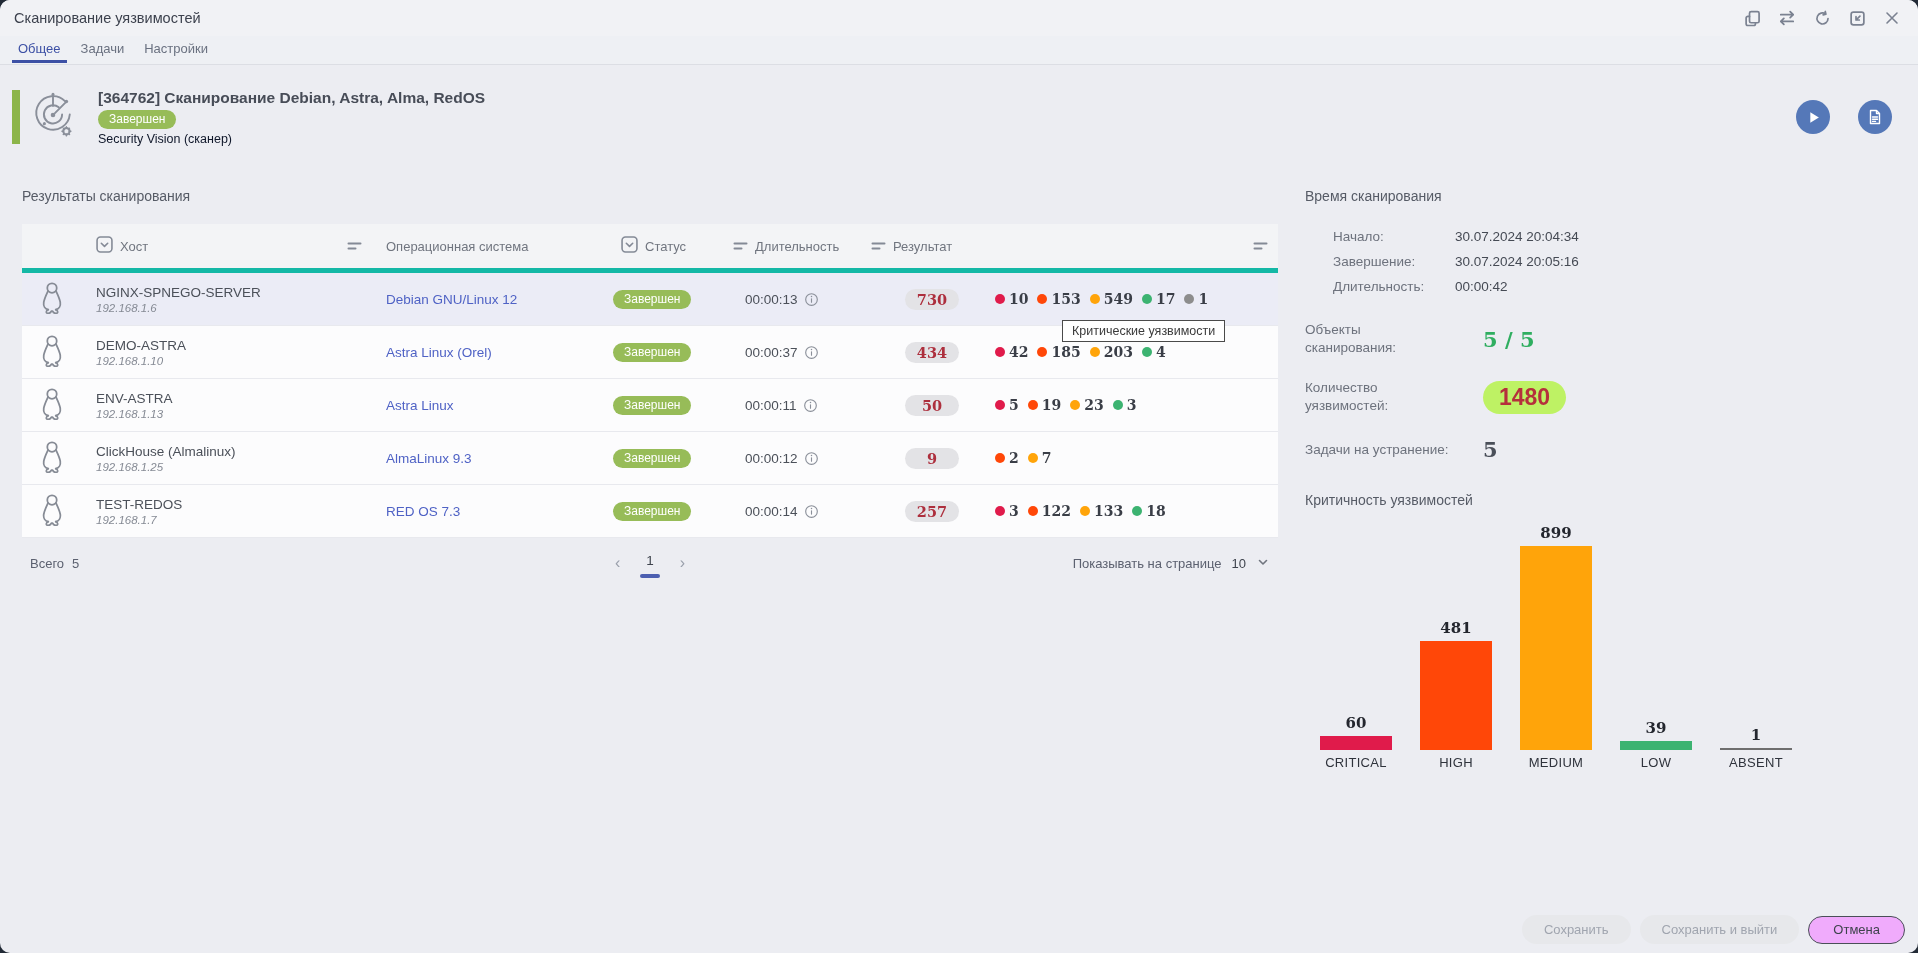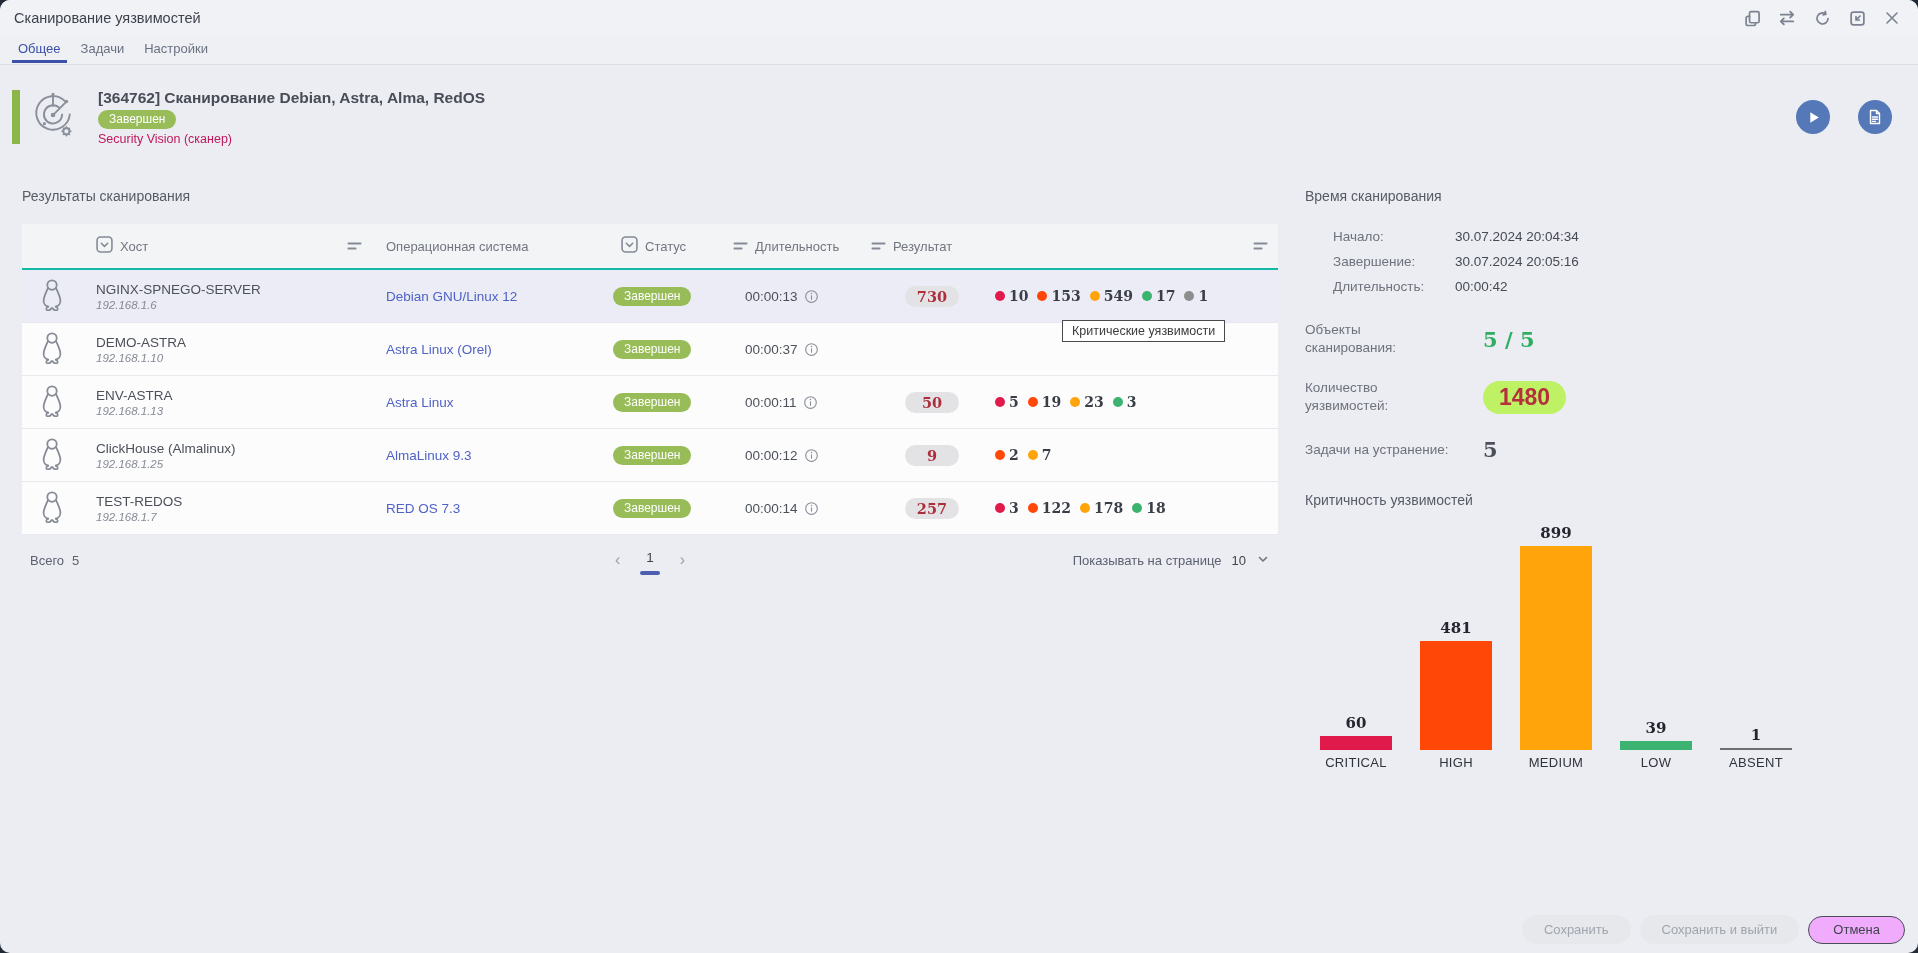--- a/index.html
+++ b/index.html
@@ -19,29 +19,29 @@
   .tab.active{color:#3c50a5;}
   .tab.active::after{content:"";position:absolute;left:4px;right:4px;bottom:-1px;height:3px;background:#3c50a5;}
 
   
   .scan-header{position:absolute;top:88px;left:12px;right:20px;height:58px;display:flex;align-items:center;}
   .accent-bar{width:8px;height:54px;background:#8cb54a;flex:0 0 auto;}
   .scan-type-icon{margin-left:10px;flex:0 0 auto;}
   .scan-head-text{margin-left:22px;display:flex;flex-direction:column;gap:3px;}
   .scan-title{font-size:15.5px;font-weight:bold;color:#474c57;}
   .badge-green{display:inline-block;background:#97bc58;color:#fff;font-size:12px;border-radius:11px;padding:2.5px 11px;width:fit-content;}
-  .scan-subtitle{font-size:12.5px;color:#be185d;}
+  .scan-subtitle{font-size:12.5px;color:#0f172a;}
   .scan-actions{margin-left:auto;display:flex;gap:28px;margin-right:6px;}
   .circle-btn{width:34px;height:34px;border-radius:50%;background:#5578b8;display:flex;align-items:center;justify-content:center;cursor:pointer;}
 
   
   .left-pane{position:absolute;top:188px;left:22px;width:1256px;}
   .section-label{font-size:14px;color:#565b66;}
   .table-wrap{position:relative;margin-top:20px;}
-  .thead{display:grid;grid-template-columns:60px 290px 235px 112px 138px 1fr;height:44px;background:#f3f4f6;border-bottom:2px solid #14b8a6;align-items:center;font-size:13px;color:#70757f;}
+  .thead{display:grid;grid-template-columns:60px 290px 235px 112px 138px 1fr;height:44px;background:#f3f4f6;border-bottom:5px solid #14b8a6;align-items:center;font-size:13px;color:#70757f;}
   .th{display:flex;align-items:center;gap:7px;padding:0 10px 0 14px;}
   .th .spacer{flex:1;}
   .hdr-icon svg{stroke:#848a96;fill:none;stroke-width:1.5;stroke-linecap:round;stroke-linejoin:round;}
   .sort-icon{cursor:pointer;display:flex;}
   .sort-icon svg{stroke:#848a96;stroke-width:2;stroke-linecap:round;}
   .trow{display:grid;grid-template-columns:60px 290px 235px 112px 138px 1fr;height:52px;background:#fcfcfd;border-bottom:1px solid #e8e9ee;align-items:center;cursor:pointer;}
   .trow.highlight{background:#ebecf6;}
   .cell{padding:0 10px 0 14px;display:flex;align-items:center;}
   .c-icon{justify-content:center;padding:0;}
   .c-host{flex-direction:column;align-items:flex-start;justify-content:center;display:flex;gap:2px;}
@@ -312,20 +312,41 @@
     <div class="cell c-dur">
       <span>00:00:37</span>
       <span class="info-icon">
         <svg width="15" height="15" viewBox="0 0 16 16">
                   <circle cx="8" cy="8" r="6.2"></circle>
                   <path d="M8 7.2v3.6" stroke-linecap="round"></path>
                   <circle cx="8" cy="4.9" r="0.8" fill="#8a8f99" stroke="none"></circle>
                 </svg>
       </span>
     </div>
+    <div class="cell c-res">
+      <span class="total-pill">434</span>
+      <span class="dots">
+                <span class="dot-group">
+                  <span class="dot" style="background: rgb(224, 27, 75);"></span>
+                  <span class="dot-count">42</span>
+                </span>
+                <span class="dot-group">
+                  <span class="dot" style="background: rgb(255, 71, 8);"></span>
+                  <span class="dot-count">185</span>
+                </span>
+                <span class="dot-group">
+                  <span class="dot" style="background: rgb(255, 164, 10);"></span>
+                  <span class="dot-count">203</span>
+                </span>
+                <span class="dot-group">
+                  <span class="dot" style="background: rgb(60, 179, 113);"></span>
+                  <span class="dot-count">4</span>
+                </span>
+              </span>
+    </div>
   </div>
 
   <div class="trow">
     <div class="cell c-icon">
       <span>
         <svg width="30" height="33" viewBox="0 0 24 28" fill="none" stroke="#868b95" stroke-width="1.5" stroke-linecap="round" stroke-linejoin="round">
           <circle cx="12" cy="6" r="4"></circle>
           <path d="M8.6 8.5C7 12 5.6 14.8 5 18c-.5 3 1 5.6 3.8 6.3 M15.4 8.5c1.6 3.5 3 6.3 3.6 9.5.5 3-1 5.6-3.8 6.3"></path>
           <path d="M8.8 24.3c-2 .8-2.2 3-.3 3.1 1.4.1 2.5-.8 3-1.9 M15.2 24.3c2 .8 2.2 3 .3 3.1-1.4.1-2.5-.8-3-1.9"></path>
         </svg>
@@ -455,21 +476,21 @@
                 <span class="dot-group">
                   <span class="dot" style="background: rgb(224, 27, 75);"></span>
                   <span class="dot-count">3</span>
                 </span>
                 <span class="dot-group">
                   <span class="dot" style="background: rgb(255, 71, 8);"></span>
                   <span class="dot-count">122</span>
                 </span>
                 <span class="dot-group">
                   <span class="dot" style="background: rgb(255, 164, 10);"></span>
-                  <span class="dot-count">178</span>
+                  <span class="dot-count">133</span>
                 </span>
                 <span class="dot-group">
                   <span class="dot" style="background: rgb(60, 179, 113);"></span>
                   <span class="dot-count">18</span>
                 </span>
               </span>
     </div>
   </div>
 </div>
 

